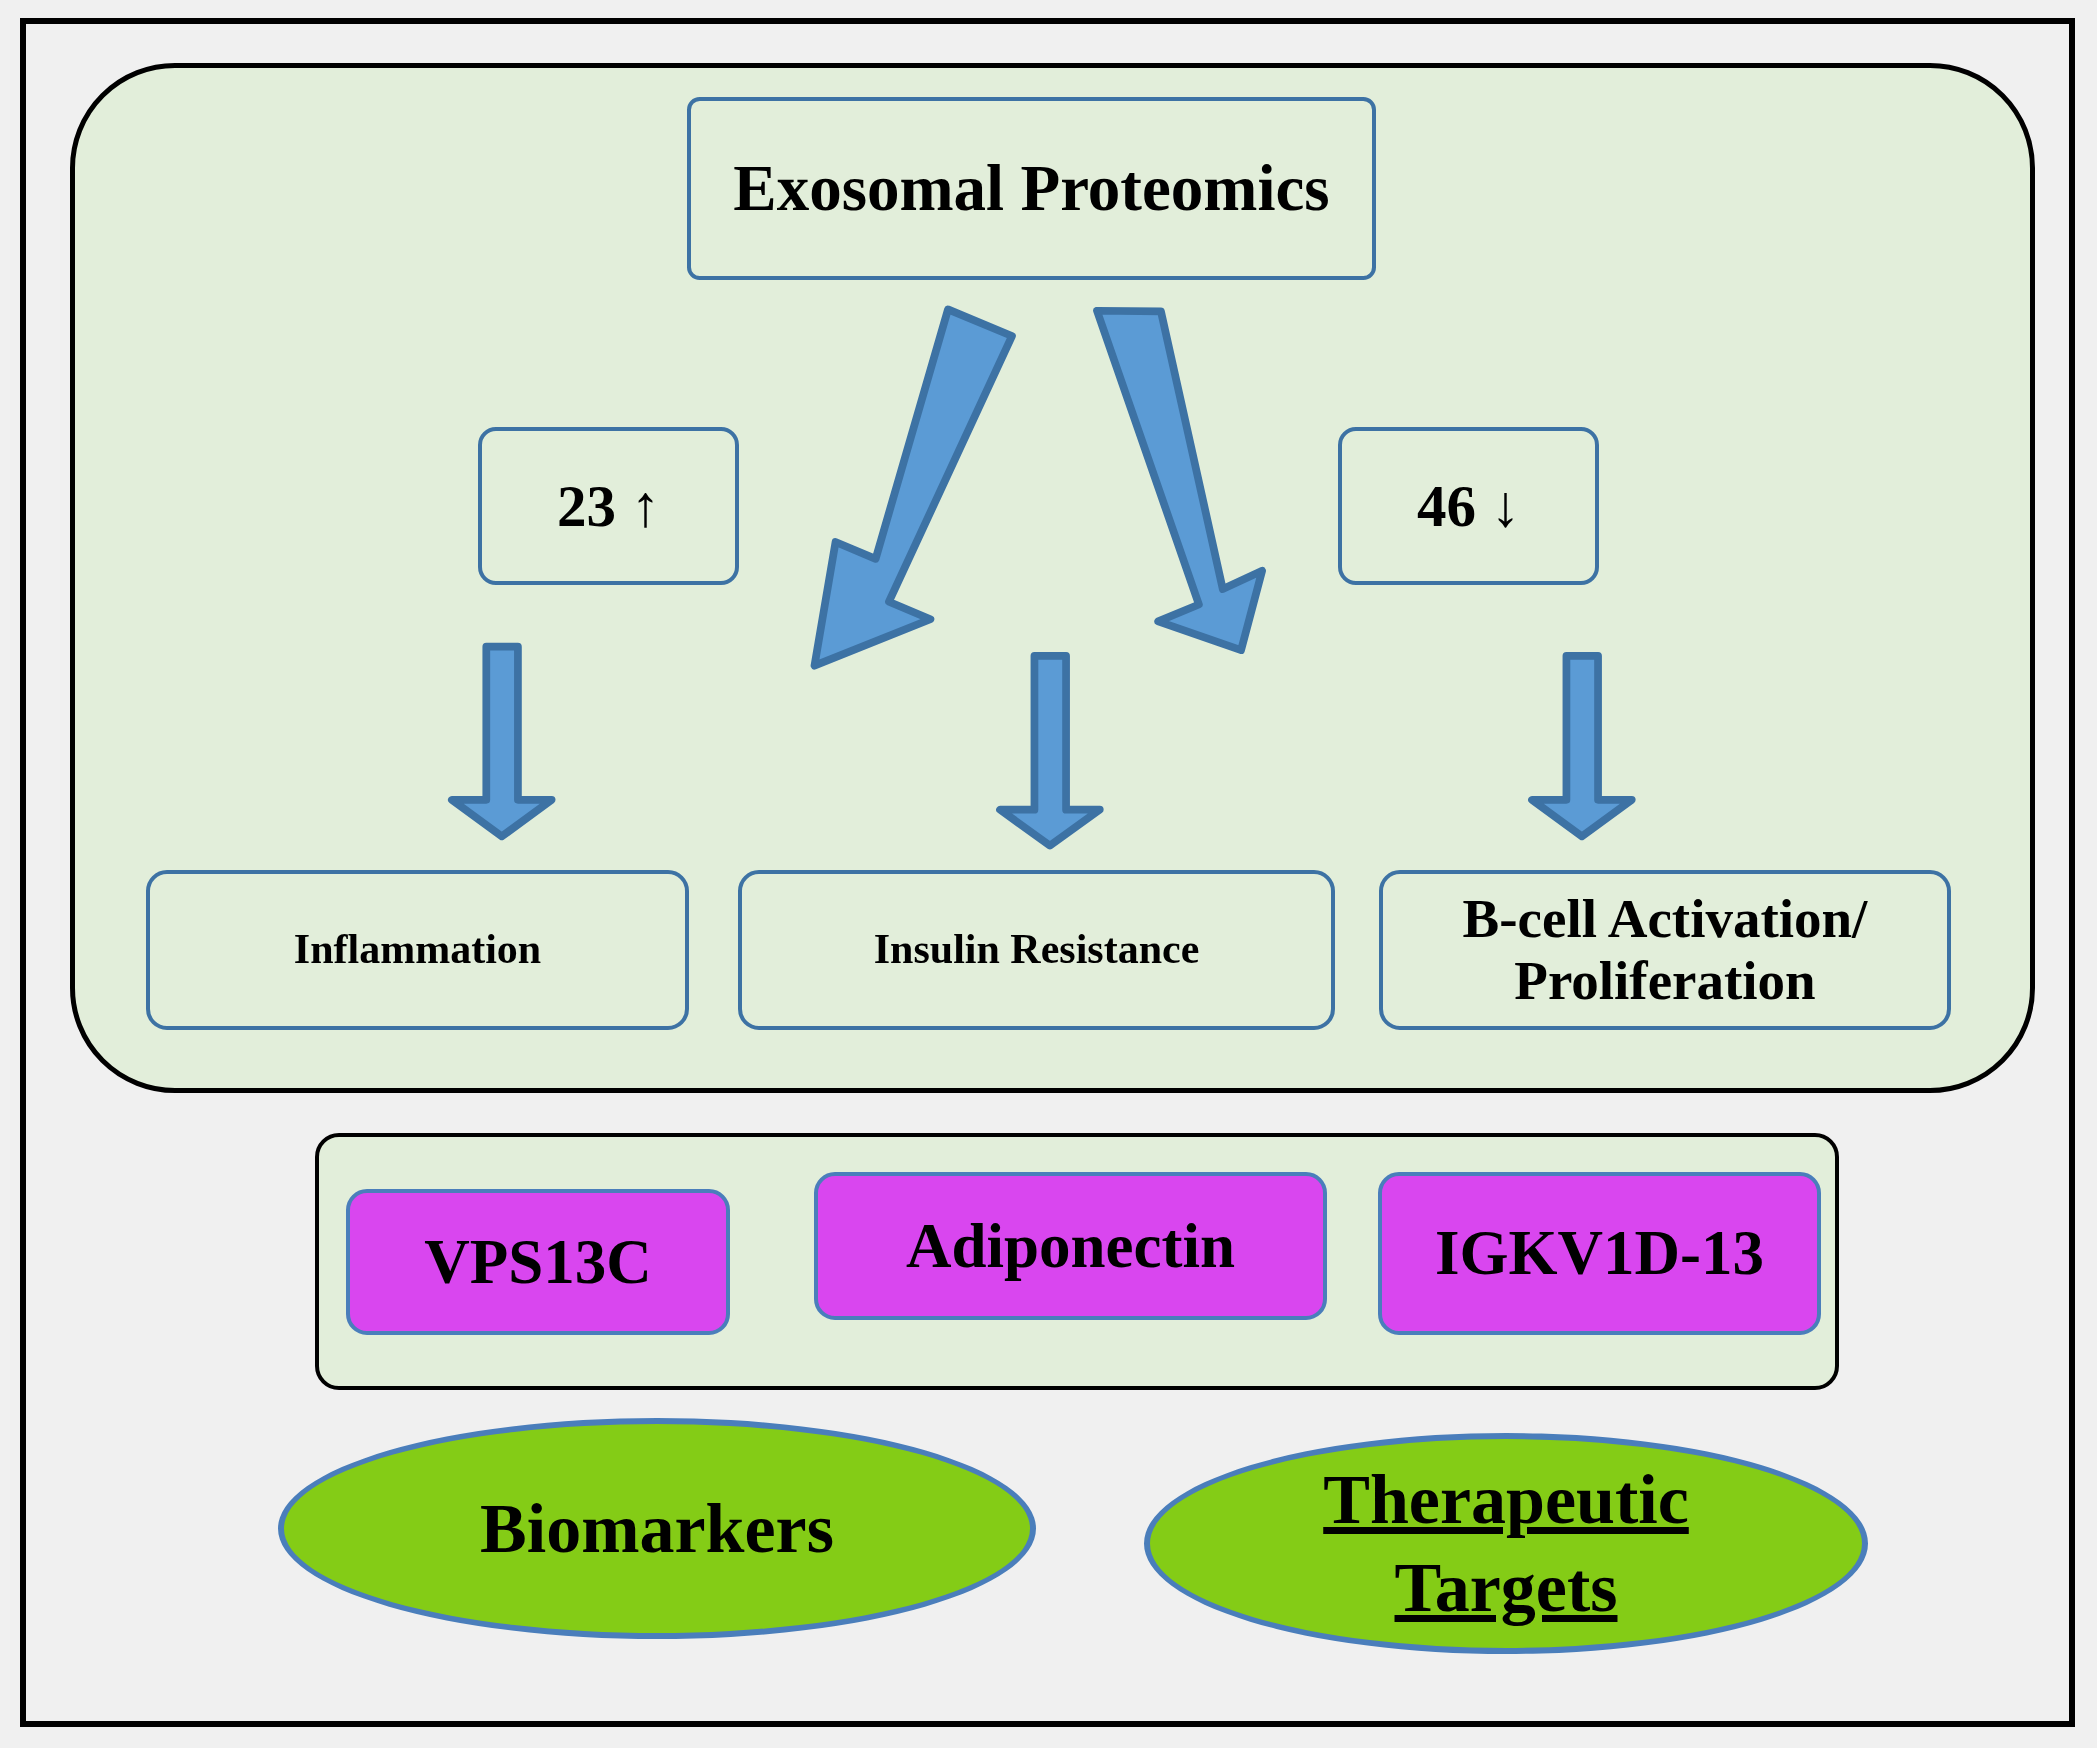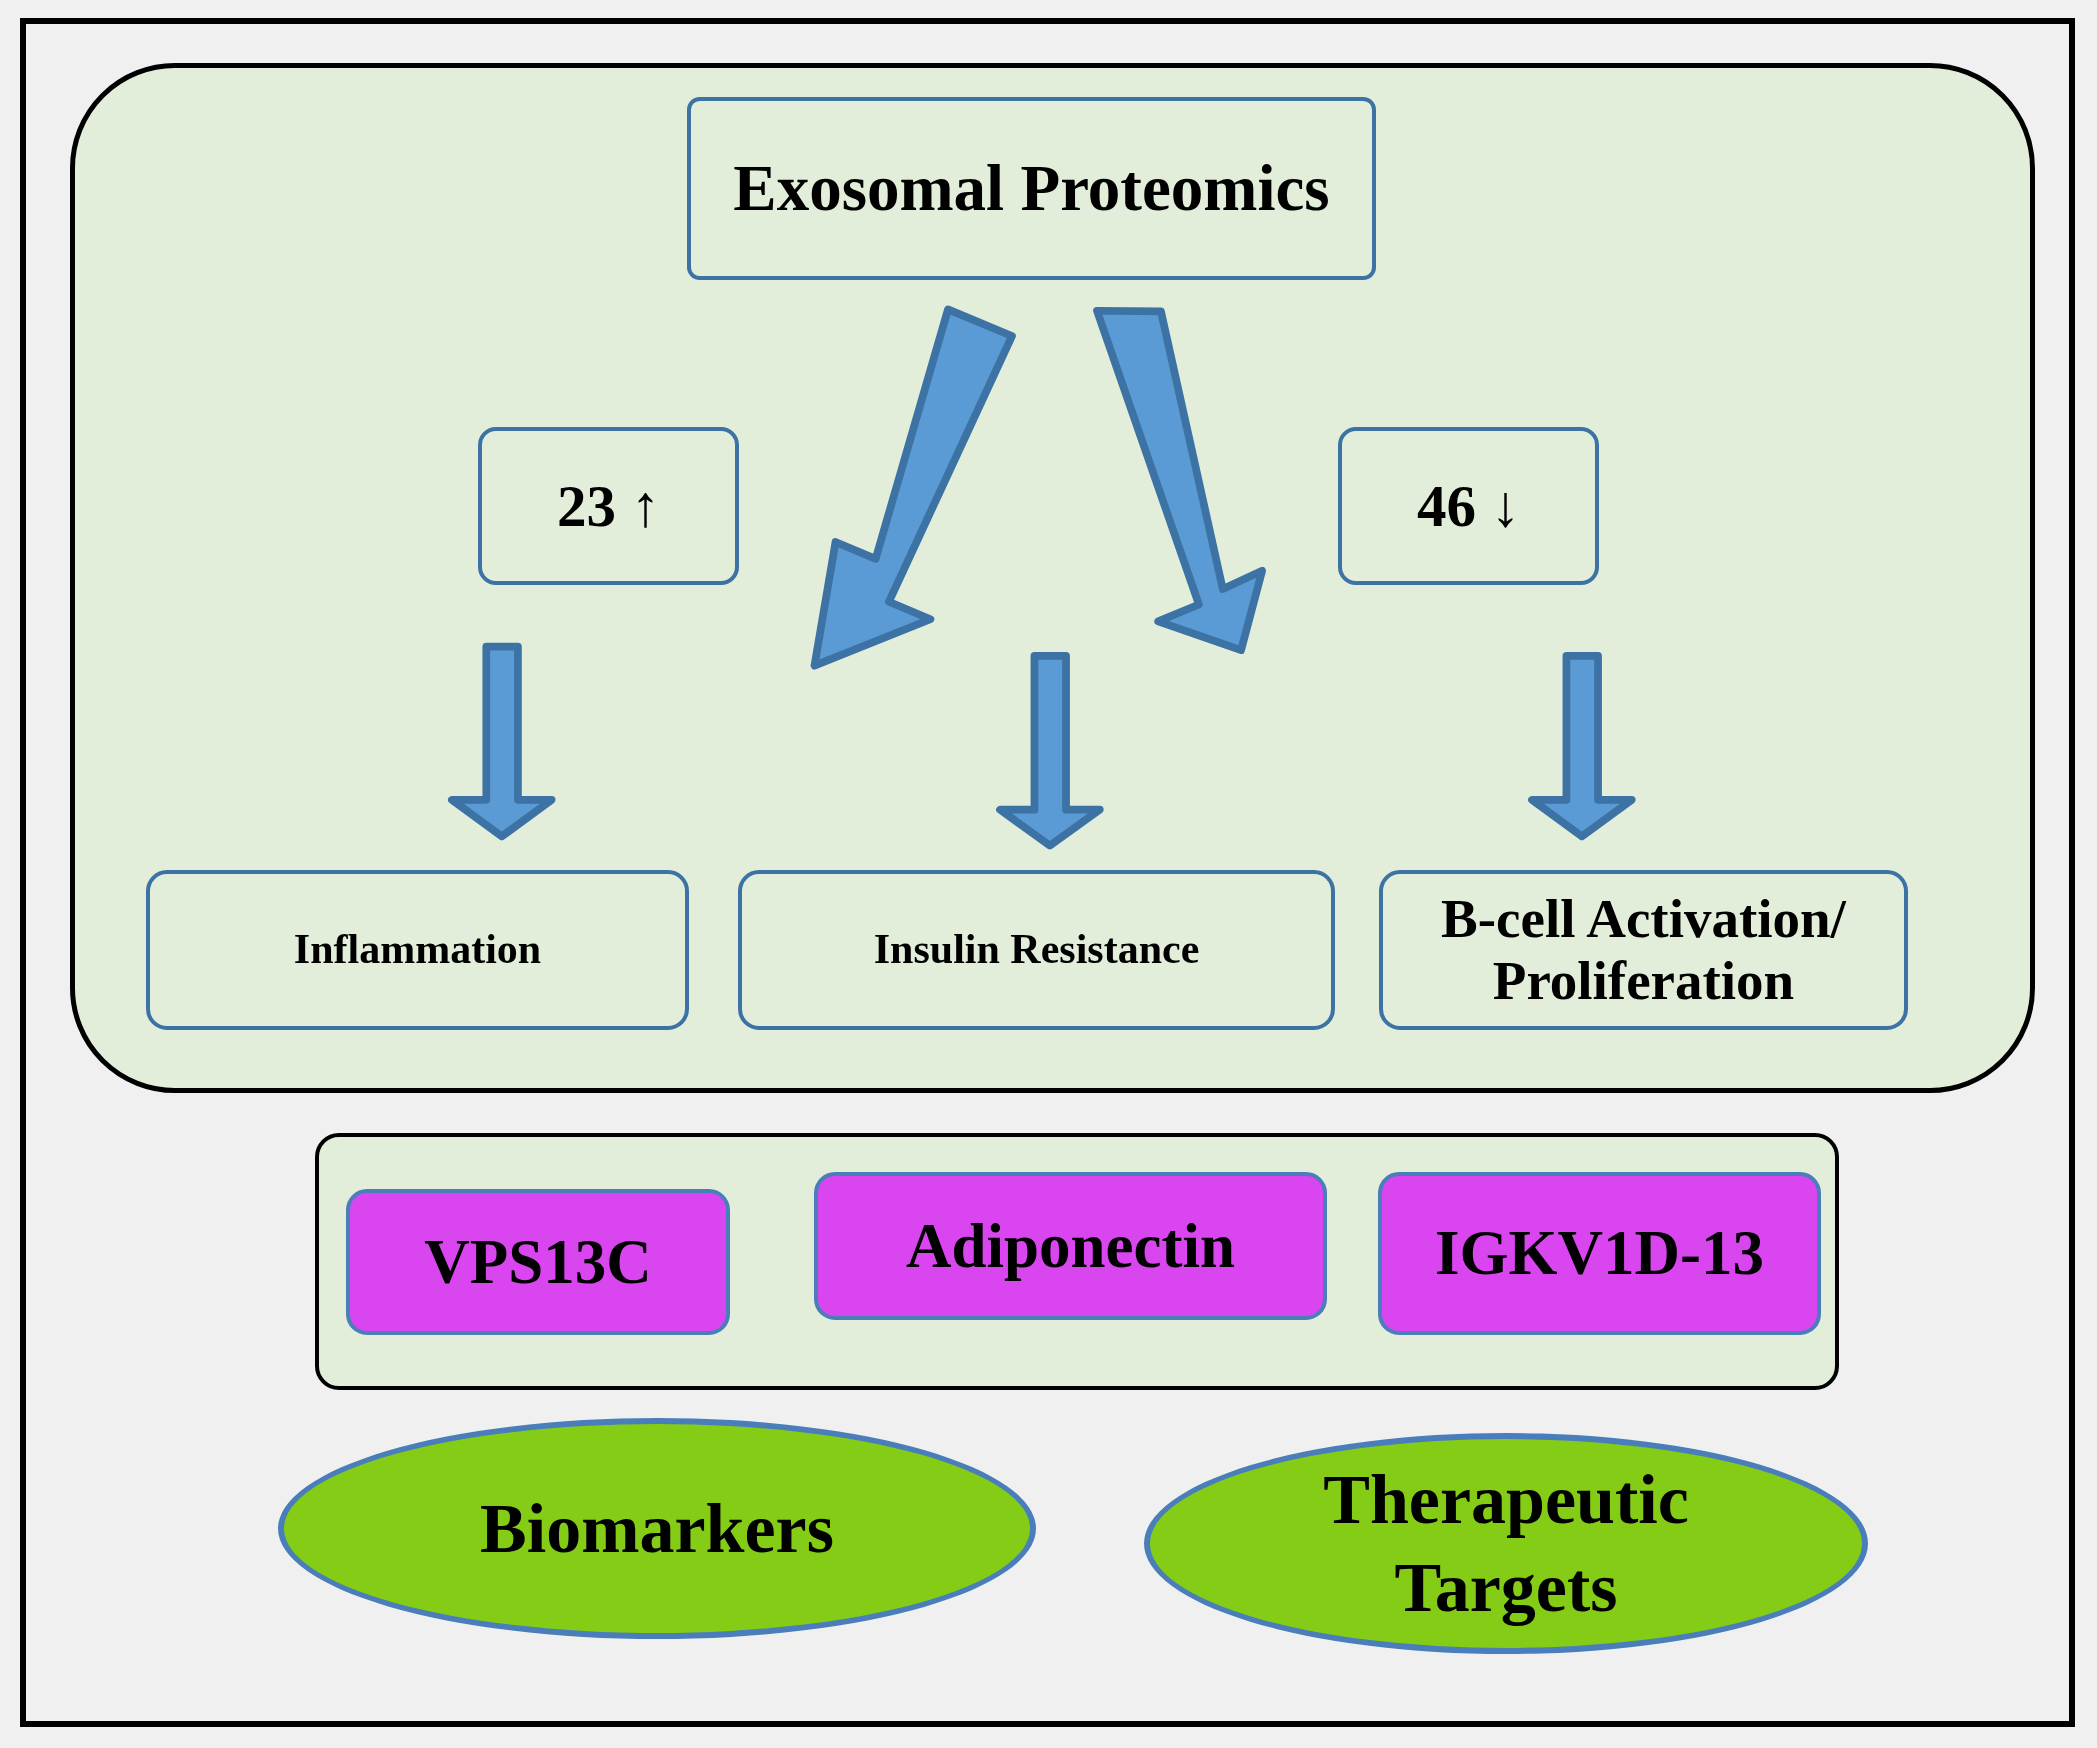--- a/index.html
+++ b/index.html
@@ -79,21 +79,21 @@
   .node-up   { left: 478px;  top: 427px; }
   .node-down { left: 1338px; top: 427px; }
 
   .node-outcome {
     height: 160px;
     font-size: 42px;
     border-radius: 21px;
   }
   .node-inflammation { left: 146px;  top: 870px; width: 543px; }
   .node-insulin      { left: 738px; top: 870px; width: 597px; }
-  .node-bcell        { left: 1379px; top: 870px; width: 529px; font-size: 55px; }
+  .node-bcell        { left: 1379px; top: 870px; width: 572px; font-size: 55px; }
 
   
   .biomarker-strip {
     position: absolute;
     left: 315px;
     top: 1133px;
     width: 1524px;
     height: 257px;
     background: #e2eeda;
     border: 4.9px solid #000000;
@@ -129,21 +129,21 @@
     text-align: center;
     background: #84cc16;
     border: 6.3px solid #4a7ebb;
     border-radius: 50%;
     color: #000000;
     font-weight: bold;
     font-size: 70px;
     line-height: 1.25;
   }
   .ellipse-biomarkers { left: 278px;  top: 1418px; width: 758px; height: 221px; }
-  .ellipse-targets    { left: 1144px; top: 1433px; width: 724px; height: 221px; }
+  .ellipse-targets    { left: 1144px; top: 1433px; width: 724px; height: 221px; text-decoration: underline; }
 
   
   .arrow-layer {
     position: absolute;
     left: 0;
     top: 0;
     width: 2097px;
     height: 1748px;
     pointer-events: none;
   }

